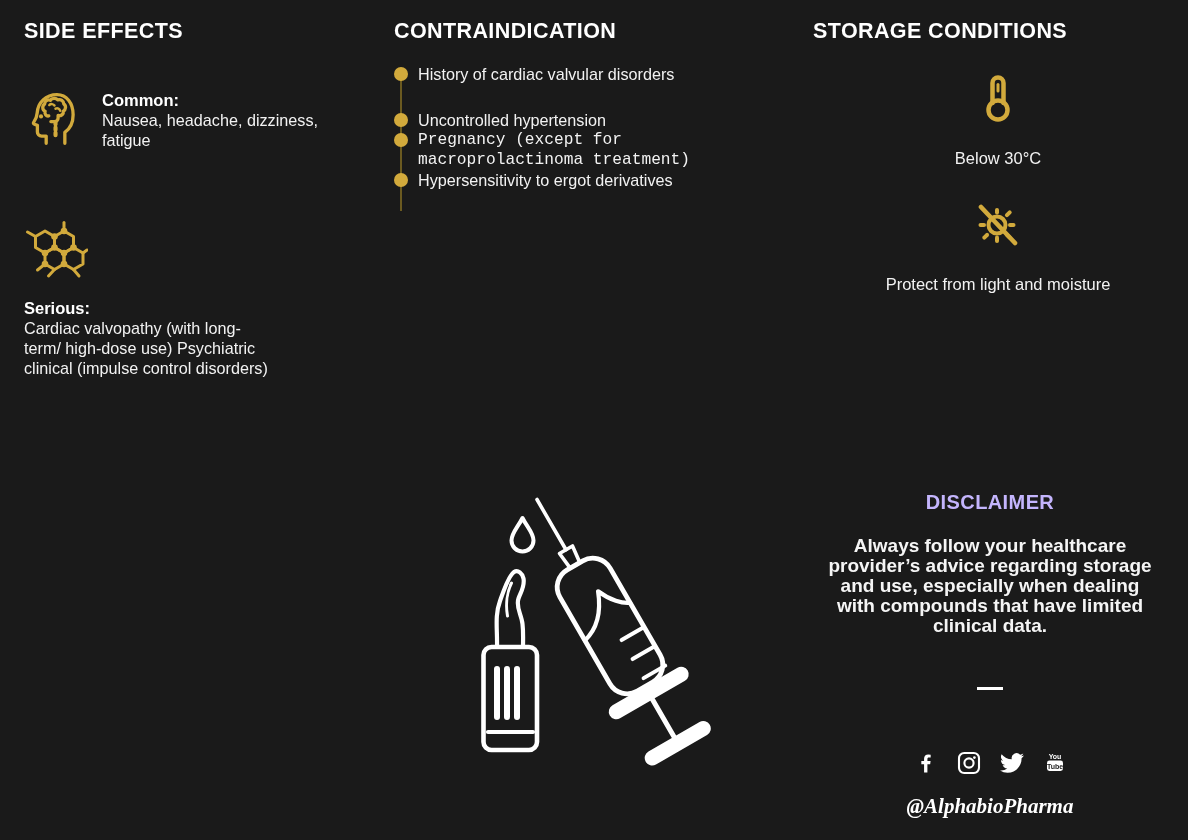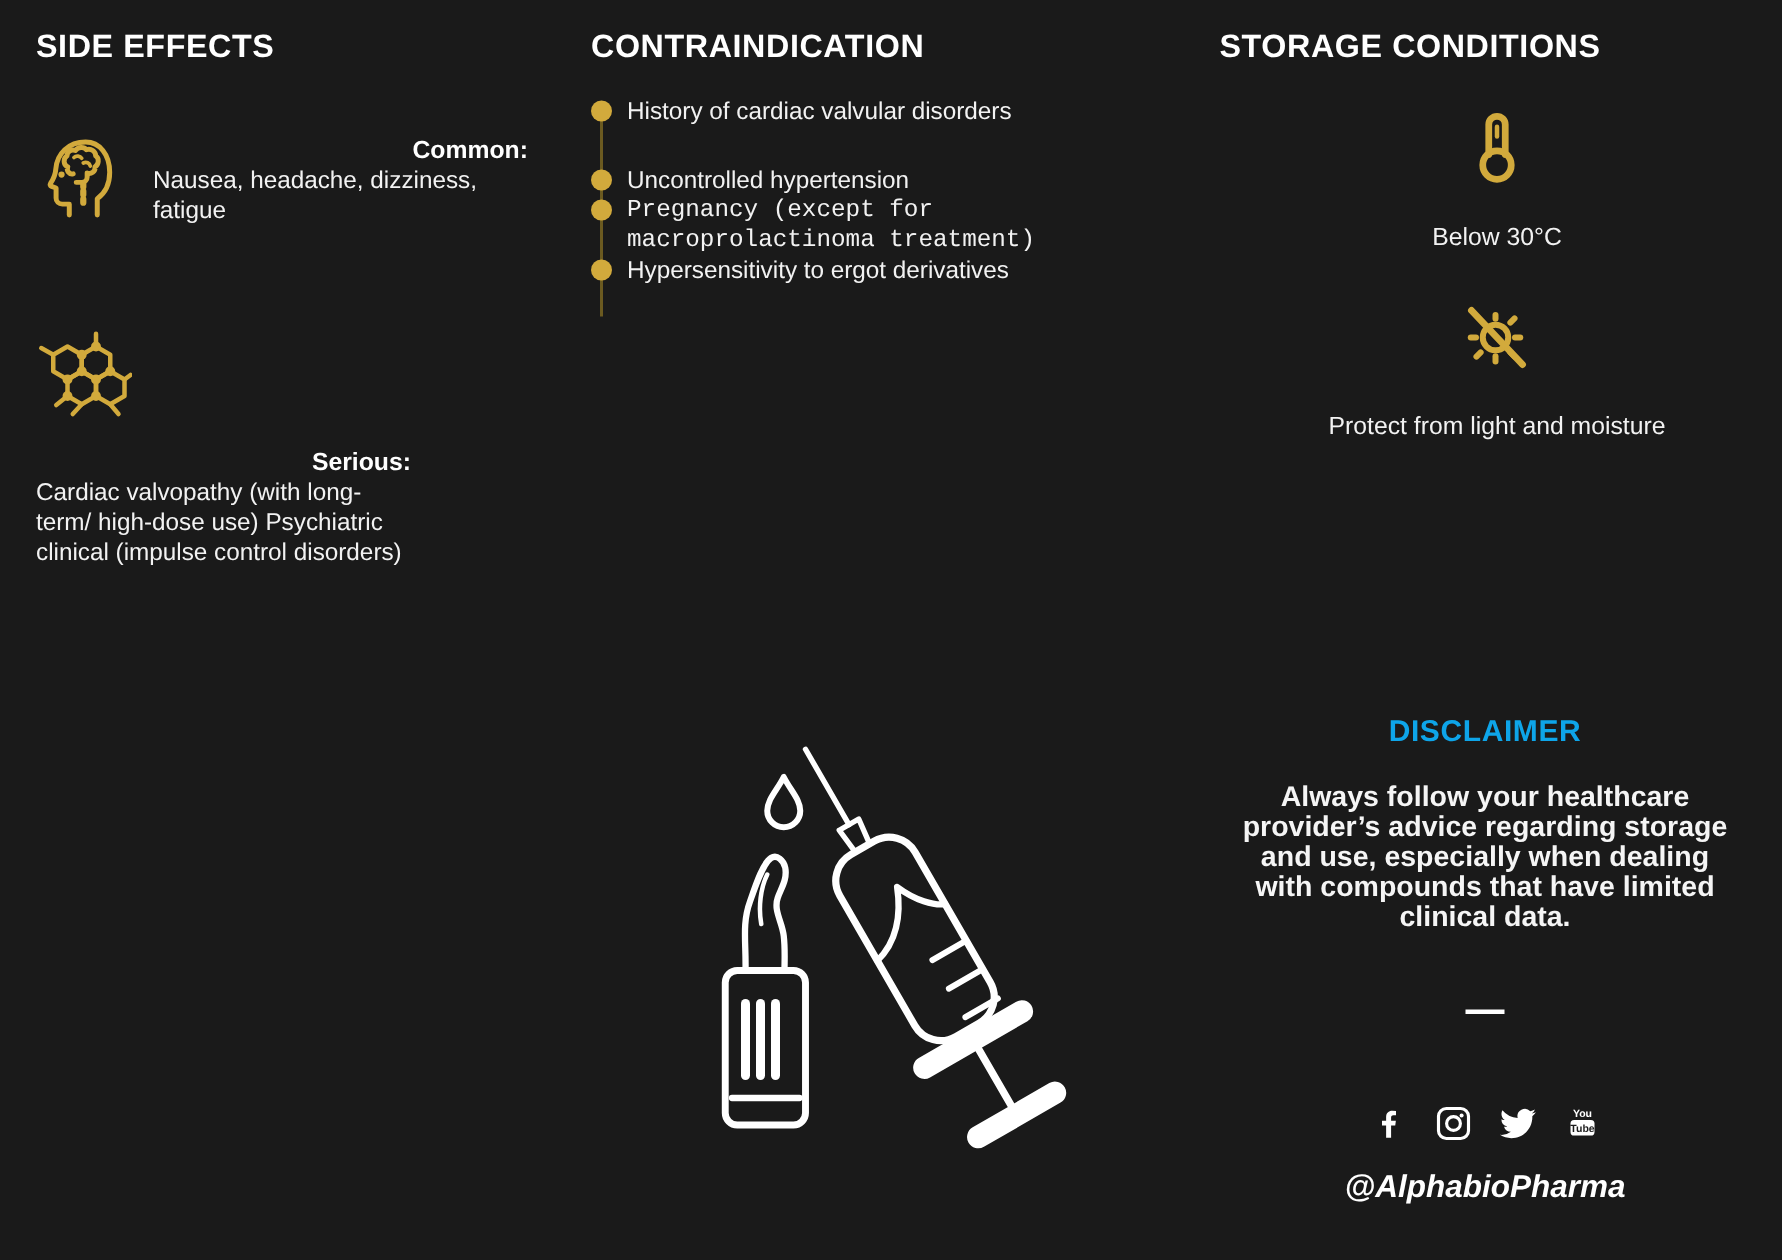--- a/index.html
+++ b/index.html
@@ -20,21 +20,21 @@
   .section{position:absolute;top:18px;}
   .section-title{
     margin:0;font-size:21.5px;line-height:26px;font-weight:700;
     letter-spacing:.4px;color:var(--heading-color);
   }
   
   #side-effects{left:24px;width:370px;}
   .se-row{display:flex;gap:16px;margin-top:46px;align-items:flex-start;}
   .se-row .icon-box{flex:0 0 62px;display:flex;justify-content:center;}
   .se-text{font-size:16.2px;line-height:20px;width:250px;}
-  .se-label{display:block;font-weight:700;color:#FFFFFF;font-size:16.5px;text-align:right;}
+  .se-label{display:block;font-weight:700;color:#FFFFFF;font-size:16.5px;}
   .se-row2{margin-top:59px;flex-direction:column;}
   .se-row2 .icon-box svg{margin-top:9px;}
   
   #contraindication{left:394px;width:345px;}
   .timeline{position:relative;margin-top:17px;}
   .tl-line{position:absolute;left:6px;top:10px;width:2px;height:137px;background:var(--timeline-line);}
   .tl-item{position:relative;padding-left:24px;font-size:16.2px;line-height:20px;width:335px;}
   .tl-item .dot{position:absolute;left:0;top:3px;width:14px;height:14px;border-radius:50%;background:var(--accent-gold);}
   .tl-item:nth-of-type(2){margin-top:20px;}
   .tl-item:nth-of-type(3){margin-top:26px;}
@@ -43,26 +43,26 @@
   #storage{left:813px;width:370px;}
   .st-row{display:flex;align-items:center;gap:26px;flex-direction:column;}
   .st-row1{margin-top:29px;}
   .st-row2{margin-top:31px;}
   .st-row .icon-box{flex:0 0 50px;display:flex;justify-content:center;align-items:center;height:50px;}
   .st-text{font-size:16.5px;}
   
   #illustration{position:absolute;left:450px;top:488px;margin:0;width:300px;height:300px;}
   
   #disclaimer{position:absolute;left:820px;top:475px;width:340px;text-align:center;}
-  #disclaimer h3{margin:2px;font-size:20px;font-weight:700;letter-spacing:.4px;color:#0ea5e9;}
+  #disclaimer h3{margin:16px;font-size:20px;font-weight:700;letter-spacing:.4px;color:#c4b5fd;}
   #disclaimer p{margin:22px 0 0;font-size:19px;line-height:20px;font-weight:700;color:#F5F5F5;}
   .divider{width:26px;height:3px;background:#FFFFFF;margin:51px auto 0;}
   .social-row{display:flex;justify-content:center;gap:19px;margin-top:61px;}
   .social-row a{color:#FFFFFF;display:block;width:24px;height:24px;text-decoration:none;}
-  .handle{margin-top:19px;font-size:21px;font-weight:700;font-style:italic;color:#FFFFFF;}
+  .handle{margin-top:19px;font-size:21px;font-weight:700;font-style:italic;color:#FFFFFF;font-family:Liberation Serif, serif;}
   svg text{font-family:"Liberation Sans", sans-serif;}
 </style>
 </head>
 <body>
 
 <main>
 
   <section class="section" id="side-effects">
     <h2 class="section-title">SIDE EFFECTS</h2>
 

